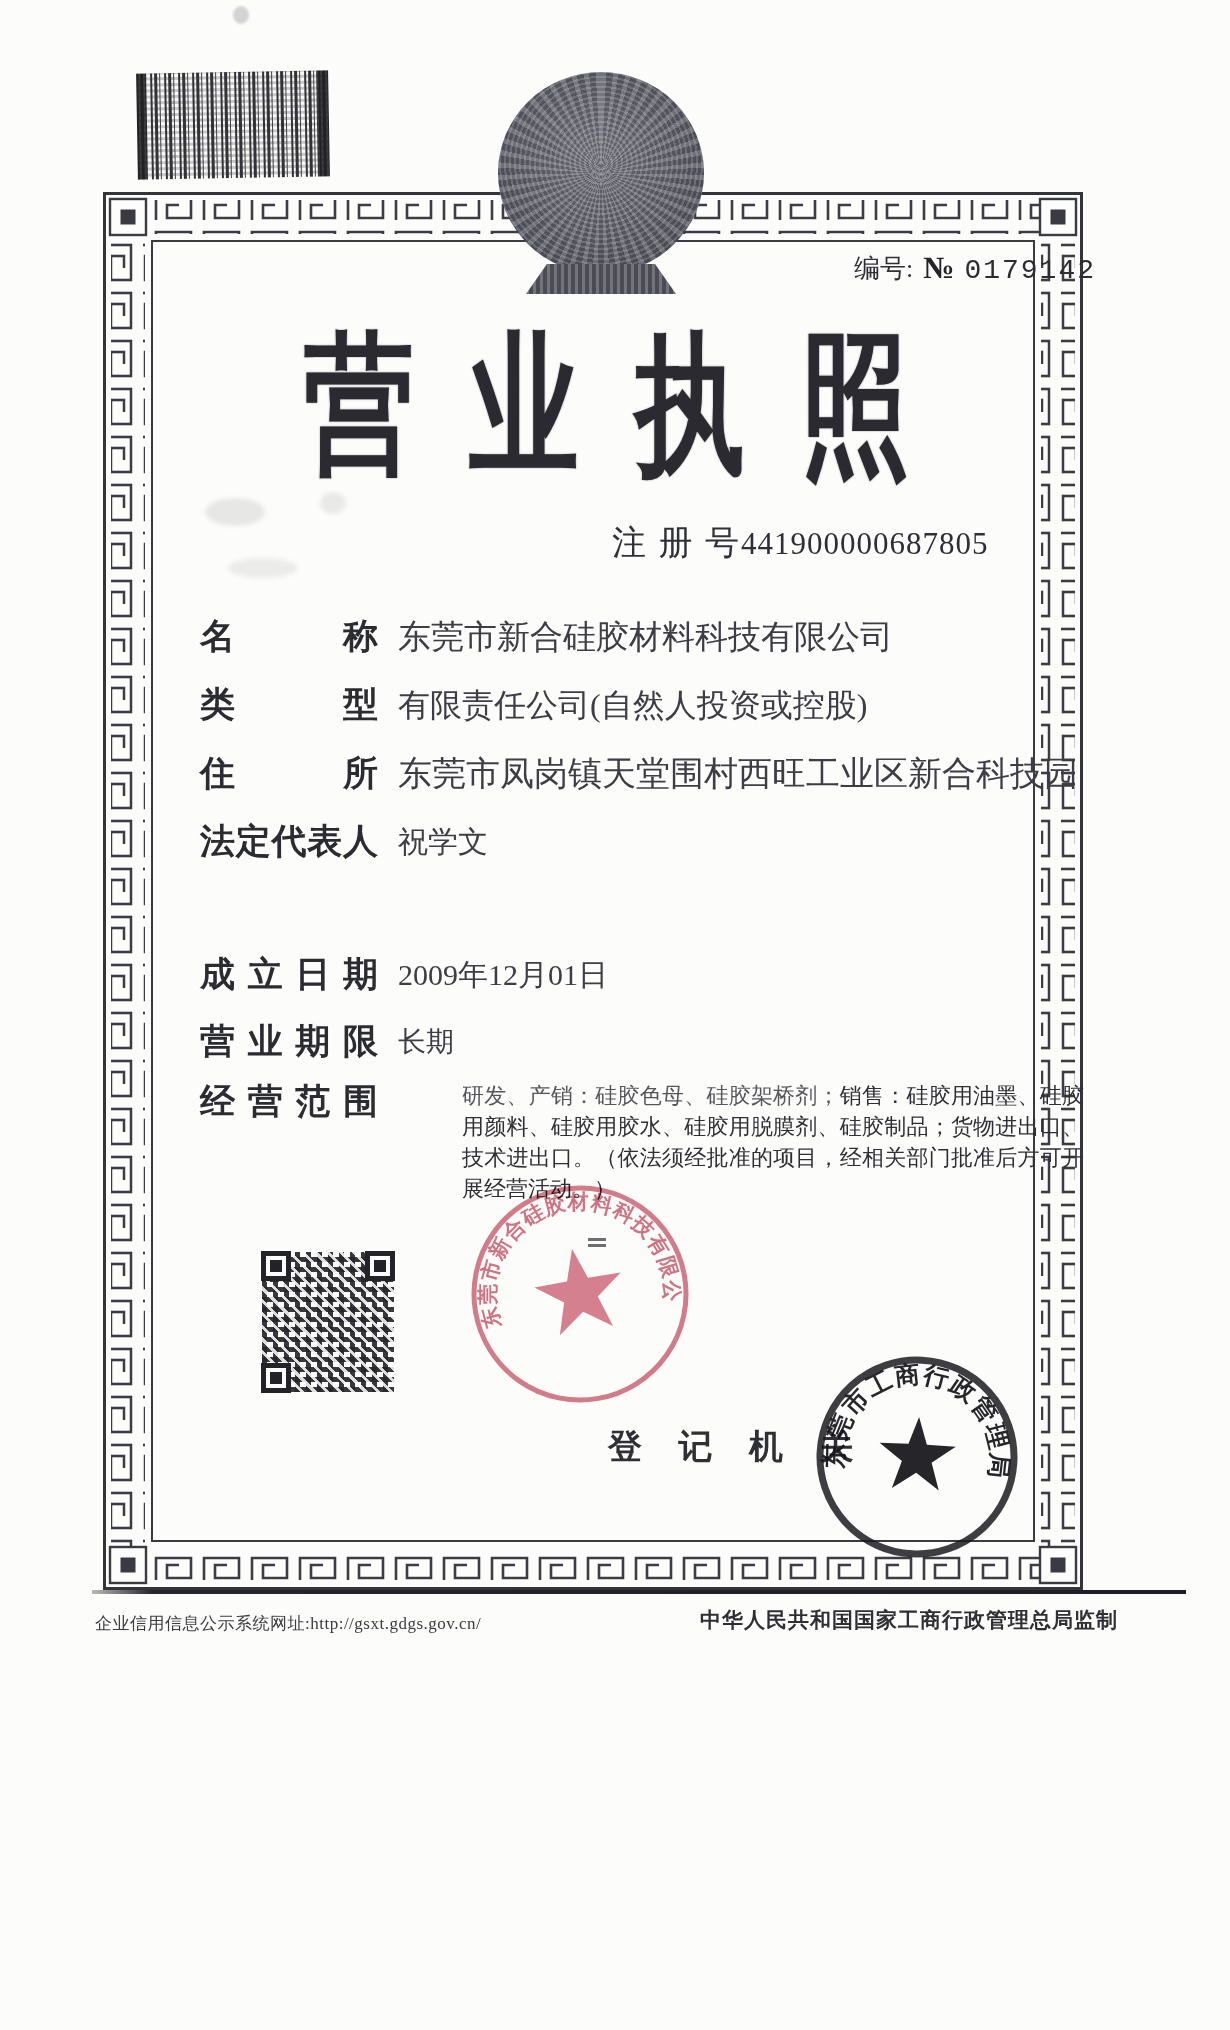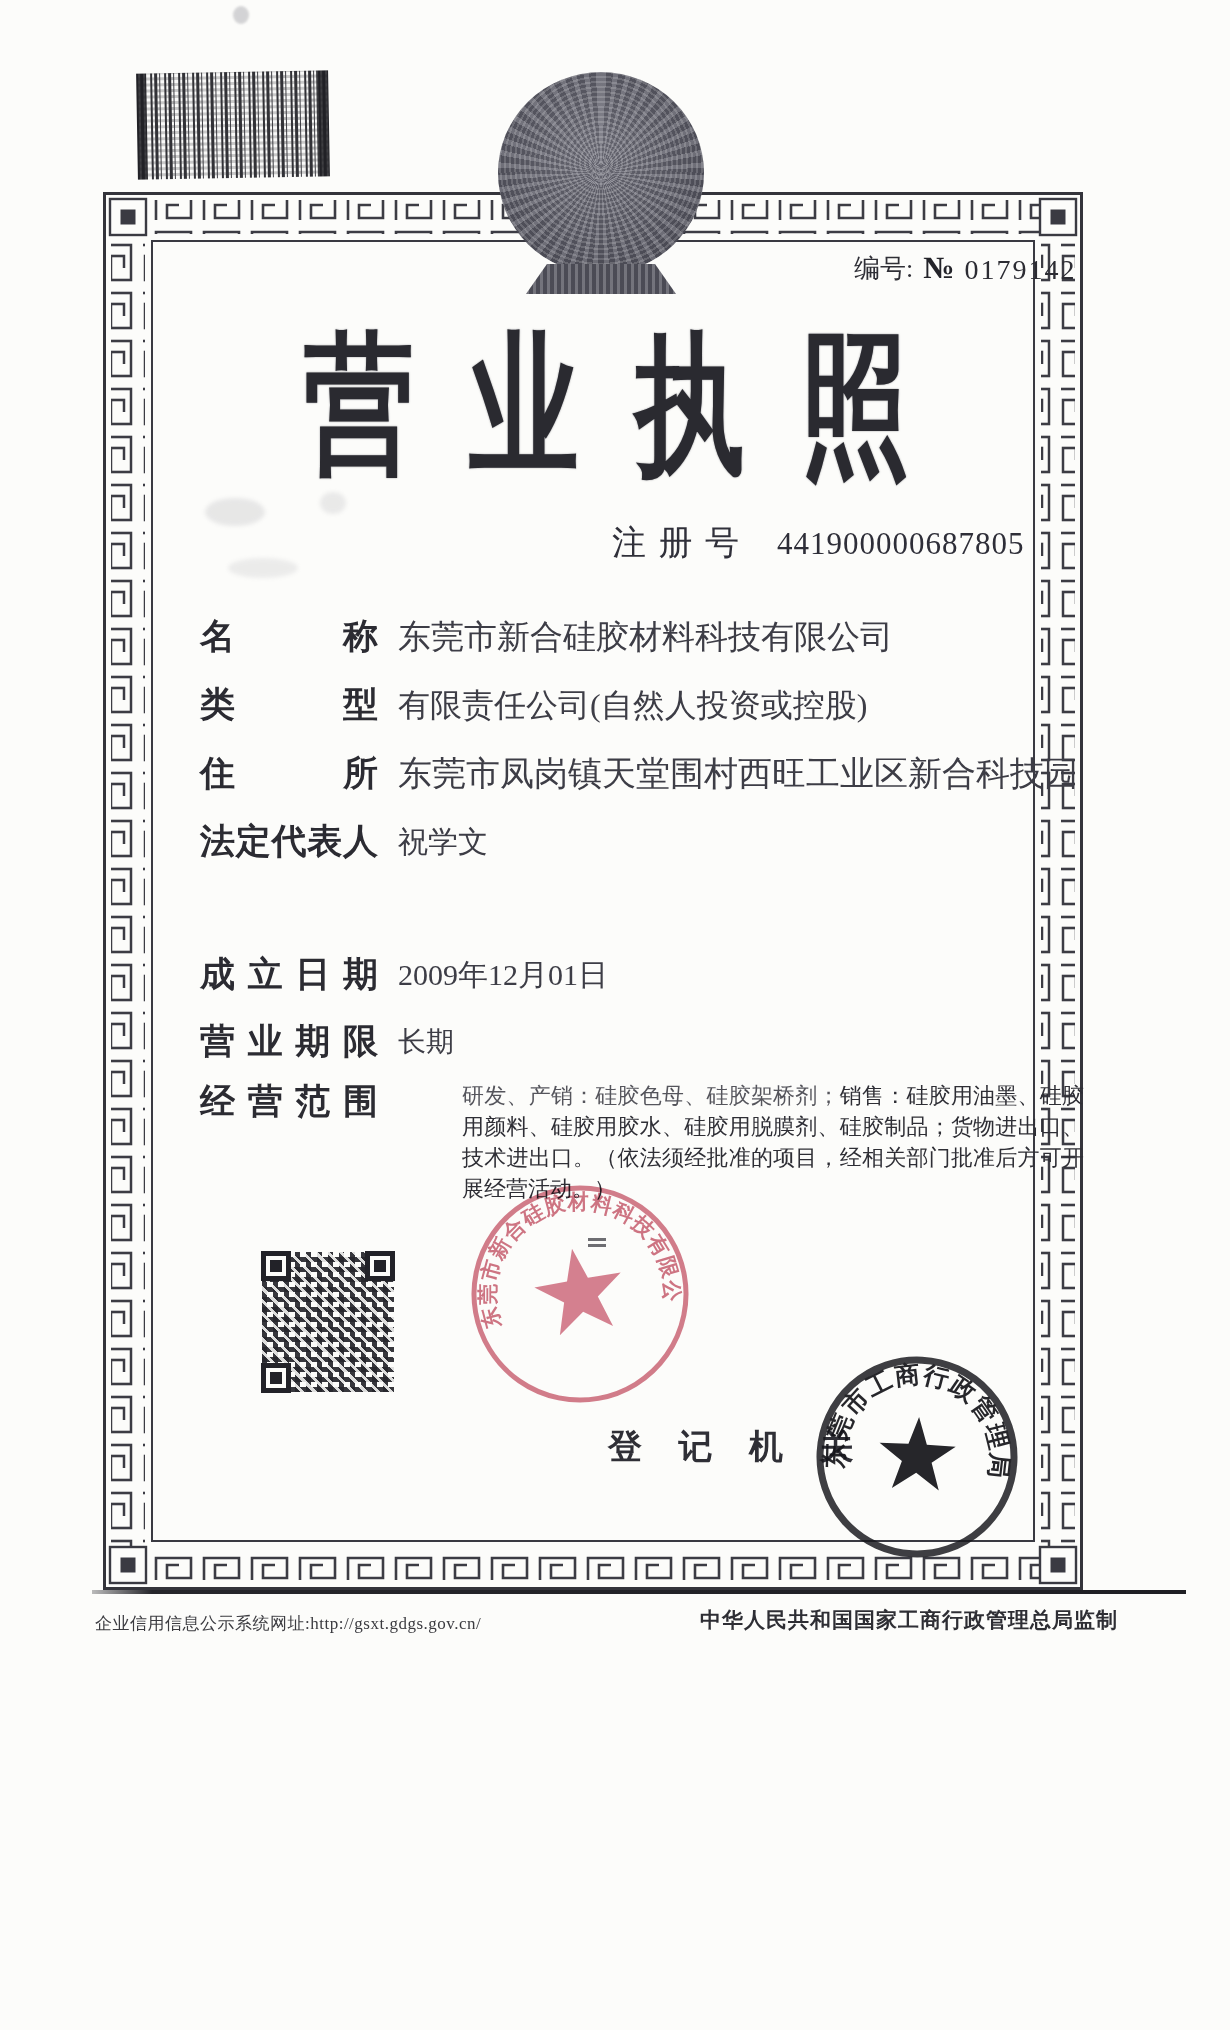--- a/index.html
+++ b/index.html
@@ -39,37 +39,37 @@
       #55555f;
   }
 
   
   .frame{position:absolute; left:103px; top:192px; width:980px; height:1398px; z-index:1;}
 
   
   .serial{position:absolute; left:838px; top:250px; z-index:2; display:flex; align-items:flex-end; gap:10px; white-space:nowrap;margin-left:16px;}
   .serial .pre{font-size:26px; color:#2f2f36;}
   .serial .nomark{font-size:31px; font-weight:700; color:#232329;}
-  .serial .num{font-size:28px; letter-spacing:2px; font-family:Liberation Serif, serif; color:#2c2c33;}
+  .serial .num{font-size:28px; letter-spacing:2px; font-family:Liberation Mono, monospace; color:#2c2c33;}
 
   
   .title{
     position:absolute; left:283px; top:320px; width:648px; height:172px; z-index:2;
     display:flex; justify-content:space-between; align-items:center;
   }
   .title span{
     font-size:152px; line-height:168px; font-weight:900; color:#2a2a30;
     display:inline-block; transform:scaleX(.72);
     text-shadow:0 0 2px rgba(70,70,80,.65);
   }
 
   
   .regline{position:absolute; left:612px; top:520px; z-index:2; display:flex; align-items:baseline; white-space:nowrap;}
   .regline .rlab{font-size:34px; color:#30303a; letter-spacing:2px;}
-  .regline .rval{font-size:31px; margin-left:36px; letter-spacing:1px; color:#2e2e38;}
+  .regline .rval{font-size:31px; letter-spacing:1px; color:#2e2e38;}
 
   
   .row{position:absolute; left:200px; display:flex; align-items:flex-start; z-index:2; white-space:nowrap;}
   .lbl{
     width:178px; font-size:35px; font-weight:600; color:#2b2b32; line-height:44px;
     text-align:justify; text-align-last:justify; text-justify:inter-character; display:block;
   }
   .val{margin-left:20px; color:#3d3d46; line-height:44px;}
   .v33{font-size:33px;} .v32{font-size:32px;} .v34{font-size:34px;}
   .v30{font-size:30px;} .v28{font-size:28px;}

